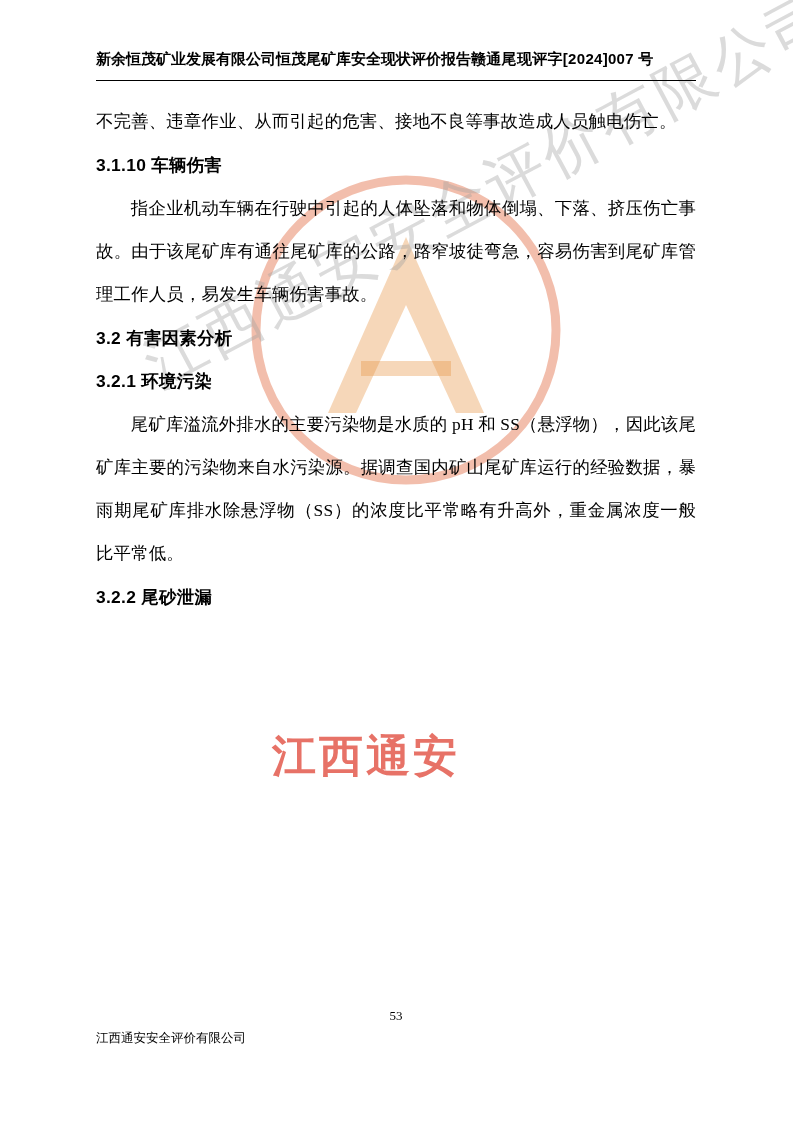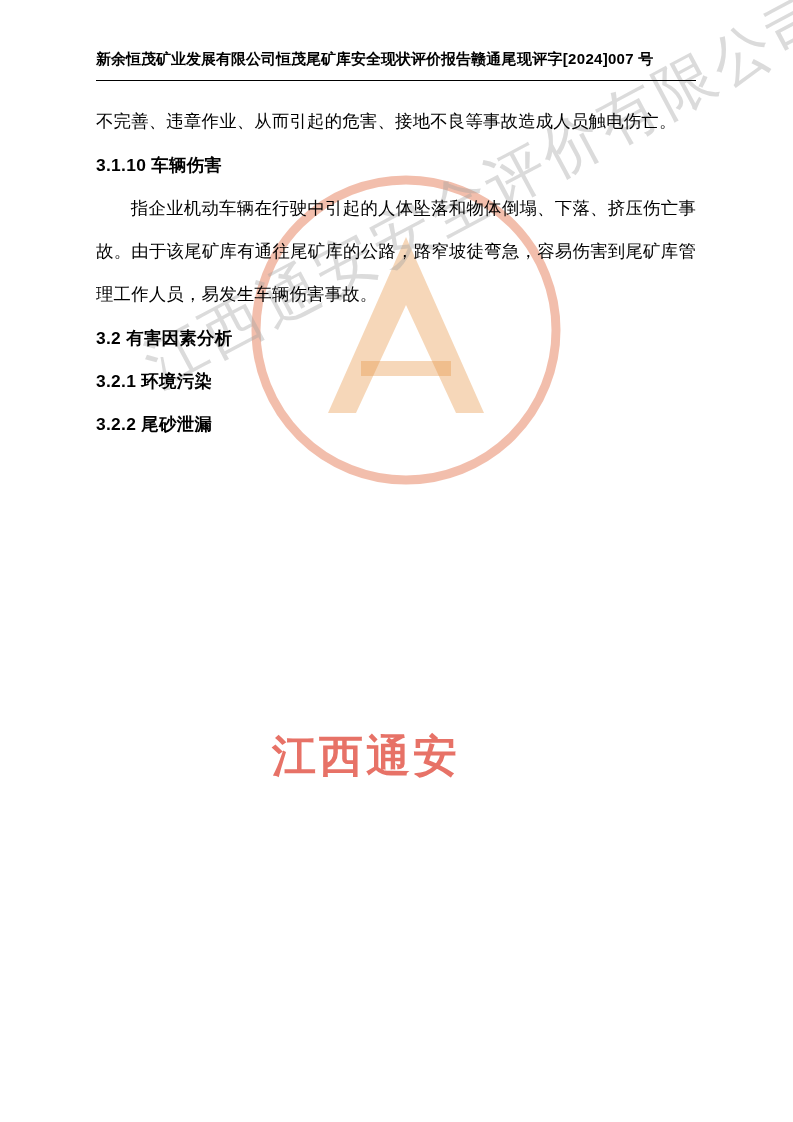--- a/index.html
+++ b/index.html
@@ -160,17 +160,22 @@
       <span class="header-right">赣通尾现评字[2024]007 号</span>
     </div>
   </div>
 
   <div class="content">
     <p class="para">不完善、违章作业、从而引起的危害、接地不良等事故造成人员触电伤亡。</p>
     <h3 class="heading">3.1.10 车辆伤害</h3>
     <p class="para indent">指企业机动车辆在行驶中引起的人体坠落和物体倒塌、下落、挤压伤亡事故。由于该尾矿库有通往尾矿库的公路，路窄坡徒弯急，容易伤害到尾矿库管理工作人员，易发生车辆伤害事故。</p>
     <h3 class="heading">3.2 有害因素分析</h3>
     <h3 class="heading">3.2.1 环境污染</h3>
+    <p class="para indent">尾矿库溢流外排水的主要污染物是水质的 pH 和 SS（悬浮物），因此该尾矿库主要的污染物来自水污染源。据调查国内矿山尾矿库运行的经验数据，暴雨期尾矿库排水除悬浮物（SS）的浓度比平常略有升高外，重金属浓度一般比平常低。</p>
     <h3 class="heading">3.2.2 尾砂泄漏</h3>
   </div>
 
+  <div class="footer">
+    <div class="footer-pageno">53</div>
+    <div class="footer-left">江西通安安全评价有限公司</div>
+  </div>
 
 </div>
 
 </body></html>

